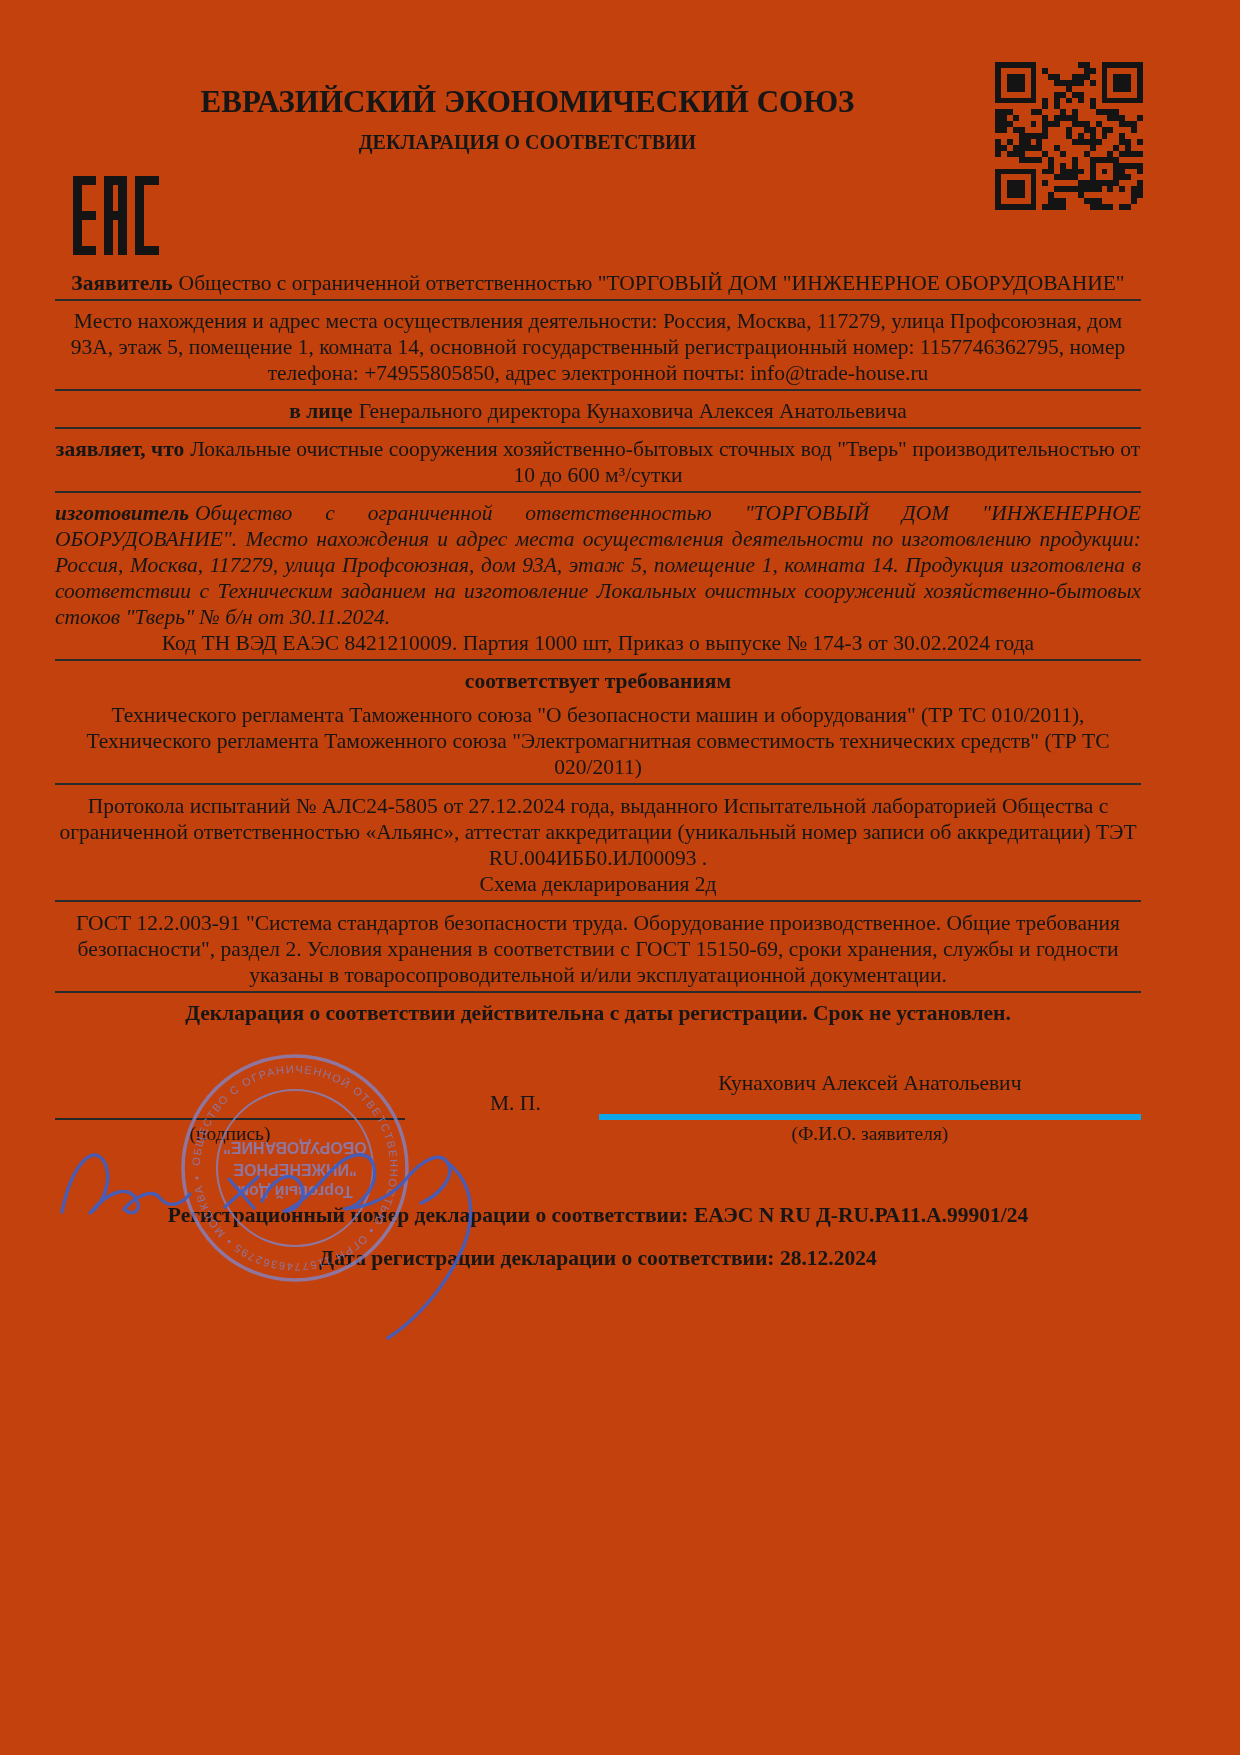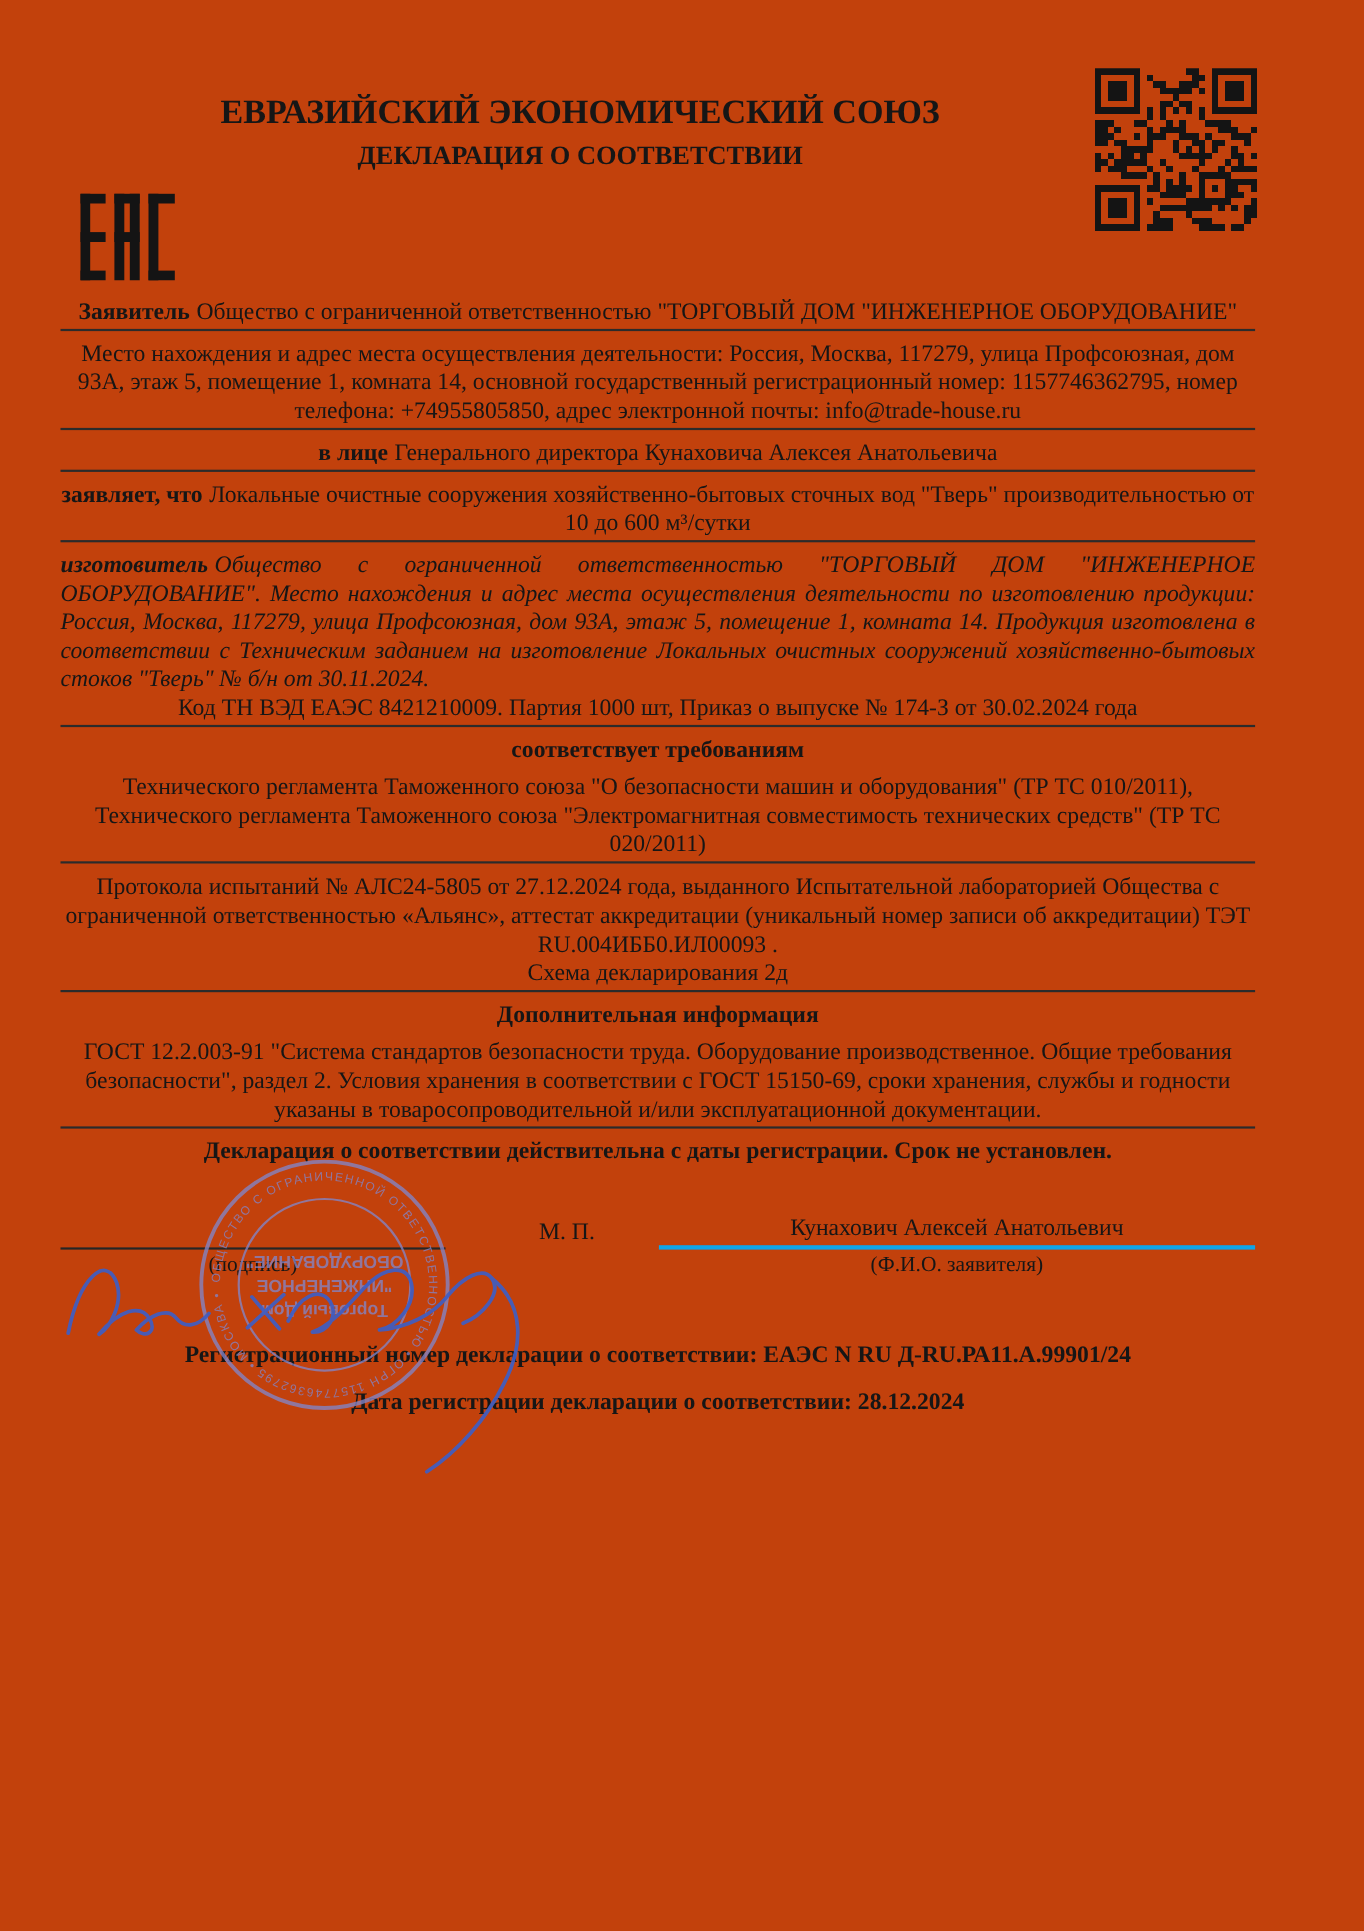--- a/index.html
+++ b/index.html
@@ -1,36 +1,36 @@
 <!DOCTYPE html>
 <html><head>
 <meta charset="utf-8">
 <style>
   html,body{margin:0;padding:0;background:#9a9a9a;}
   .page{position:relative;width:1240px;height:1755px;margin:0 auto;background:#c2410c;
         font-family:"Liberation Serif","DejaVu Serif",serif;color:#161616;overflow:hidden;}
   .title{position:absolute;left:55px;top:84px;width:945px;text-align:center;font-weight:bold;}
   .title .t1{font-size:31px;line-height:36px;}
-  .title .t2{font-size:24px;line-height:36px;margin-top:4px;}
+  .title .t2{font-size:20px;line-height:36px;margin-top:4px;}
   .eac{position:absolute;left:73px;top:176px;}
   .qr{position:absolute;left:995px;top:62px;shape-rendering:crispEdges;}
   .content{position:absolute;left:55px;top:270px;width:1086px;font-size:21.5px;line-height:26px;}
   .para{margin:0;text-align:center;}
   .just{text-align:justify;font-style:italic;}
   .lbl{font-weight:bold;margin-right:6px;}
   .rule{height:0;border-bottom:2px solid #2b2b2b;margin:3px 0 7px 0;}
   .head{font-weight:bold;margin:4px 0 2px 0;}
   .sp8{margin-top:8px;}
   .sig-row{display:flex;align-items:flex-end;margin-top:44px;}
   .sig-left{width:350px;}
   .sig-left .line{height:30px;border-bottom:2px solid #262626;}
   .cap{text-align:center;font-size:19.5px;line-height:24px;margin-top:2px;}
   .sig-mp{margin:0 0 30px 85px;white-space:nowrap;}
   .sig-right{flex:1;margin-left:58px;}
-  .fio{text-align:center;border-bottom:4px solid #0ea5e9;padding-bottom:3px;}
+  .fio{text-align:center;border-bottom:6px solid #0ea5e9;padding-bottom:18px;}
   .foot{font-weight:bold;margin-top:56px;}
   .foot + .foot{margin-top:17px;}
   .overlay{position:absolute;left:0;top:0;pointer-events:none;}
 </style>
 </head>
 <body>
 
 <div class="page">
 
   <svg class="eac" width="86" height="79" viewBox="0 0 86 79">
@@ -381,21 +381,20 @@
     <div class="rule"></div>
 
     <p class="para head">соответствует требованиям</p>
     <p class="para sp8">Технического регламента Таможенного союза "О безопасности машин и оборудования" (ТР ТС 010/2011), Технического регламента Таможенного союза "Электромагнитная совместимость технических средств" (ТР ТС 020/2011)</p>
     <div class="rule"></div>
 
     <p class="para sp8">Протокола испытаний № АЛС24-5805 от 27.12.2024 года, выданного Испытательной лабораторией Общества с ограниченной ответственностью «Альянс», аттестат аккредитации (уникальный номер записи об аккредитации) ТЭТ RU.004ИББ0.ИЛ00093 .</p>
     <p class="para">Схема декларирования 2д</p>
     <div class="rule"></div>
 
-    <p class="para head">Дополнительная информация</p>
     <p class="para sp8">ГОСТ 12.2.003-91 "Система стандартов безопасности труда. Оборудование производственное. Общие требования безопасности", раздел 2. Условия хранения в соответствии с ГОСТ 15150-69, сроки хранения, службы и годности указаны в товаросопроводительной и/или эксплуатационной документации.</p>
     <div class="rule"></div>
 
     <p class="para head">Декларация о соответствии  действительна с даты регистрации. Срок не  установлен.</p>
 
     <div class="sig-row">
       <div class="sig-left">
         <div class="line"></div>
         <div class="cap">(подпись)</div>
       </div>

